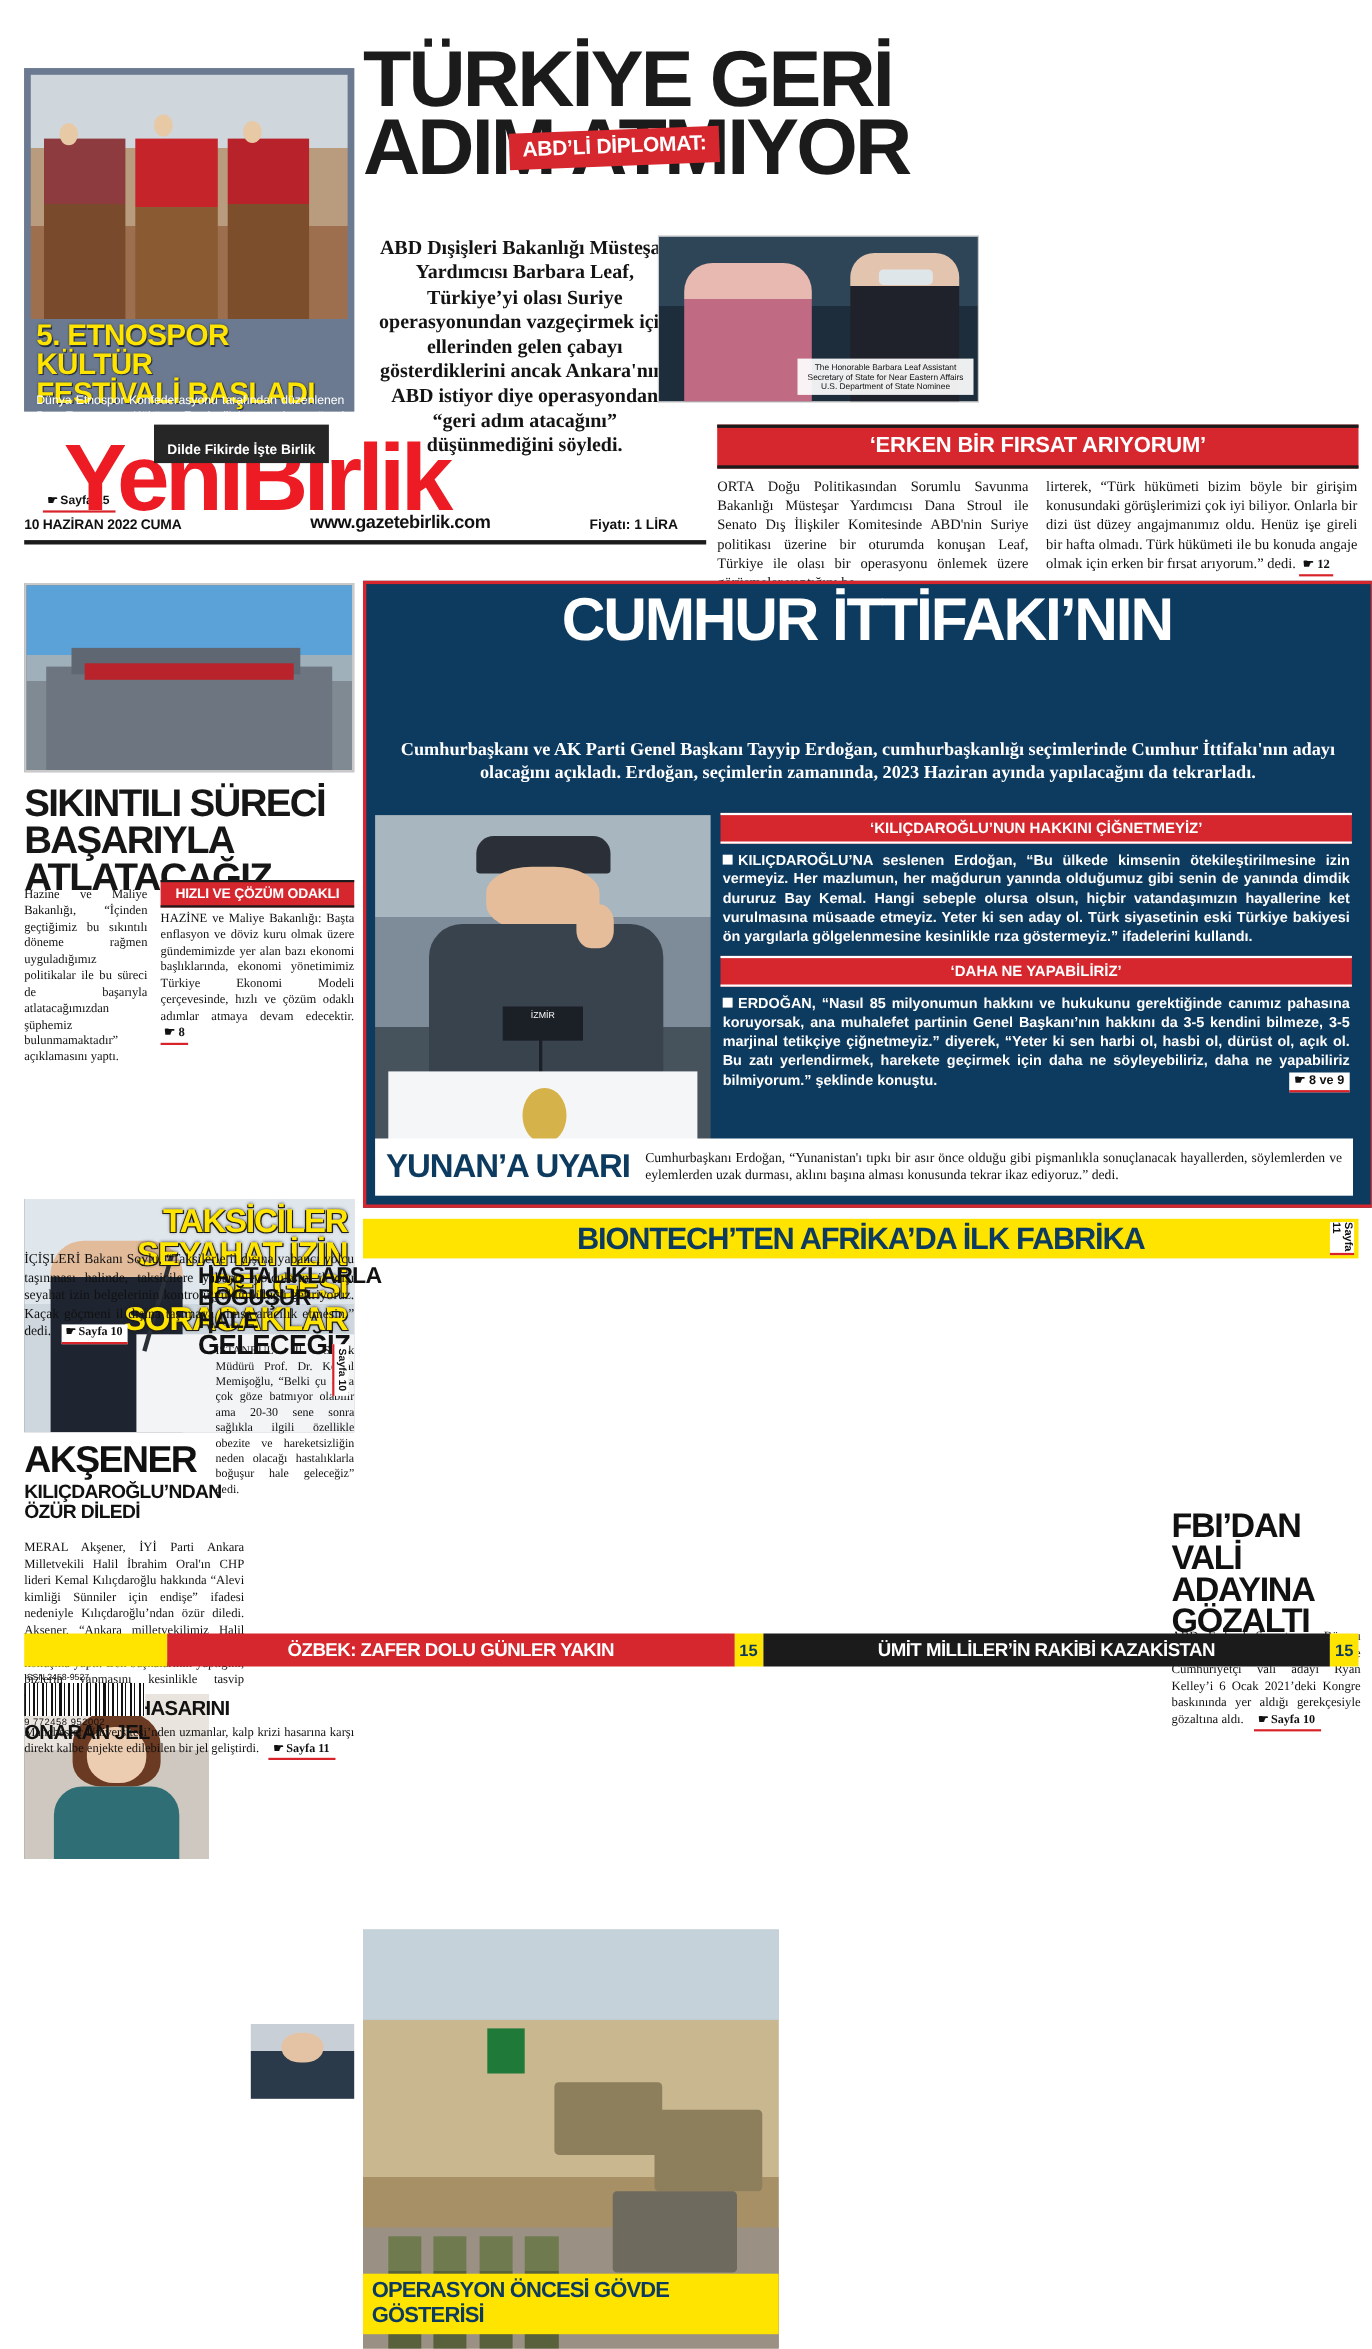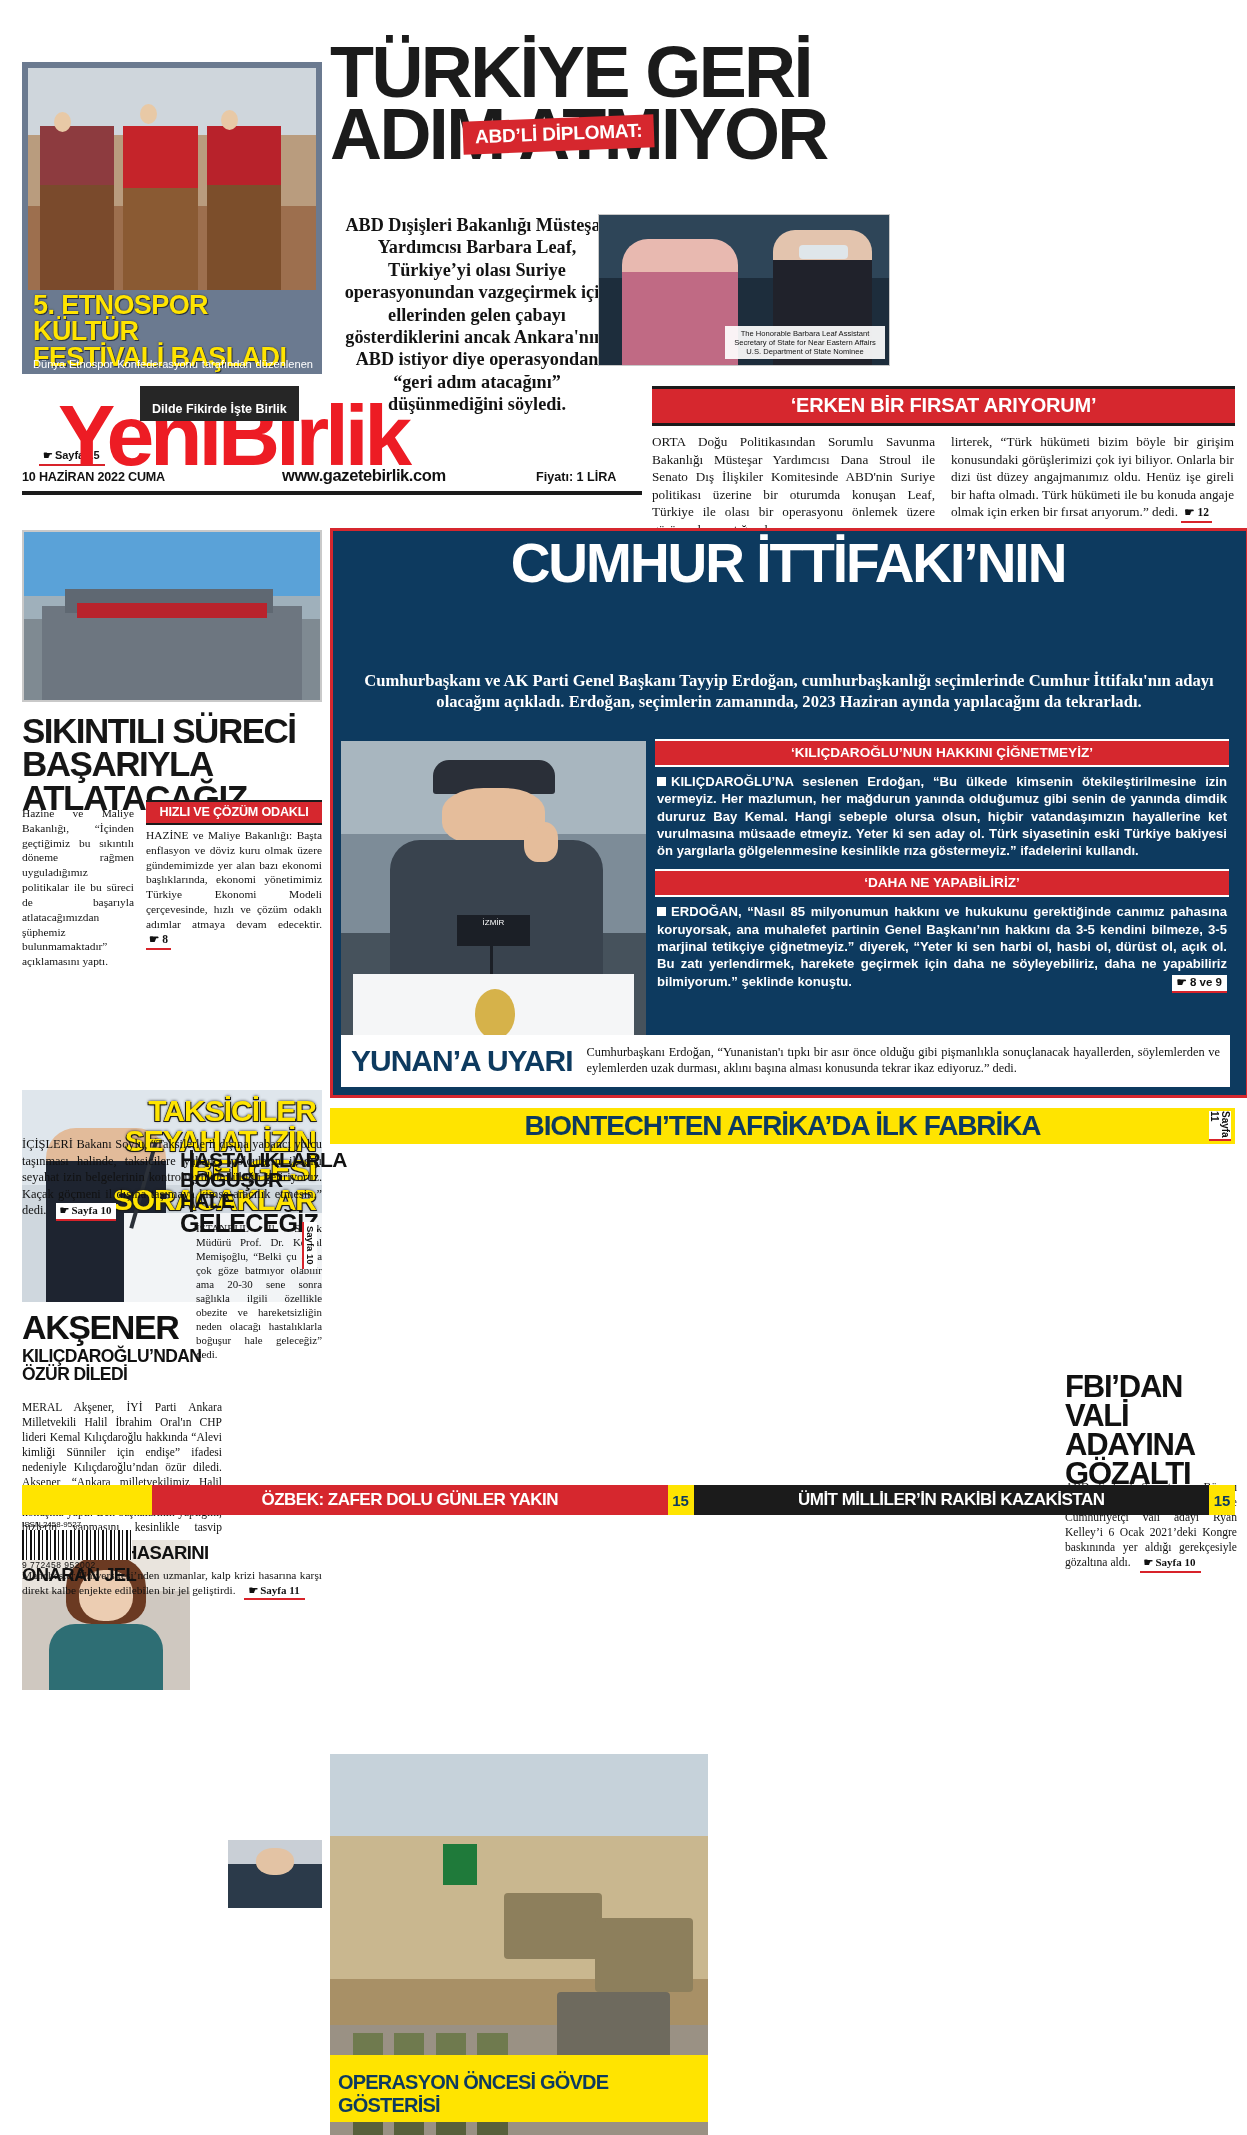--- a/index.html
+++ b/index.html
@@ -262,21 +262,21 @@
   #op-photo .road{position:absolute;left:0;bottom:0;width:100%;height:34%;background:#9a9184;}
   #op-photo .veh{position:absolute;background:#8d7f5c;border-radius:4px;}
   #op-photo .v1{left:46%;top:34%;width:26%;height:16%;}
   #op-photo .v2{left:70%;top:40%;width:26%;height:18%;}
   #op-photo .v3{left:60%;top:58%;width:30%;height:18%;background:#6e6a5e;}
   #op-photo .sold{position:absolute;bottom:6%;width:8%;height:26%;background:linear-gradient(180deg,#6f7a4e 0 30%, #58603c 30% 100%);}
   #op-photo .flag{position:absolute;left:30%;top:22%;width:9%;height:10%;background:#1f7a3a;}
   #op-caption-bar {
     position:absolute; left:0; bottom:42px; width:100%; background:#ffe400;
     color:#0d3a5f; font-weight:800; font-size:20px; letter-spacing:-0.8px;
-    padding:16px 8px 5px;
+    padding:4px 8px 5px;
   }
   #fbi-head  { left:1065px; top:1372px; width:172px; font-weight:800; font-size:31px; line-height:0.94; letter-spacing:-1.2px;}
   #fbi-body  { left:1065px; top:1480px; width:172px; font-family:"Liberation Serif", serif; font-size:11.6px; line-height:1.3; text-align:justify;}
   #sport-strip {
     left:22px; top:1485px; width:1213px; height:30px; display:flex; align-items:stretch;
   }
   #sport-strip .seg { display:flex; align-items:center; }
   .ybar { background:#ffe400; color:#0d3a5f; font-weight:800; }
   #barcode { left:22px; top:1520px; width:110px; }
   #barcode .bars { height:30px; background:repeating-linear-gradient(90deg,#111 0 2px,#fff 2px 4px,#111 4px 5px,#fff 5px 8px); }

